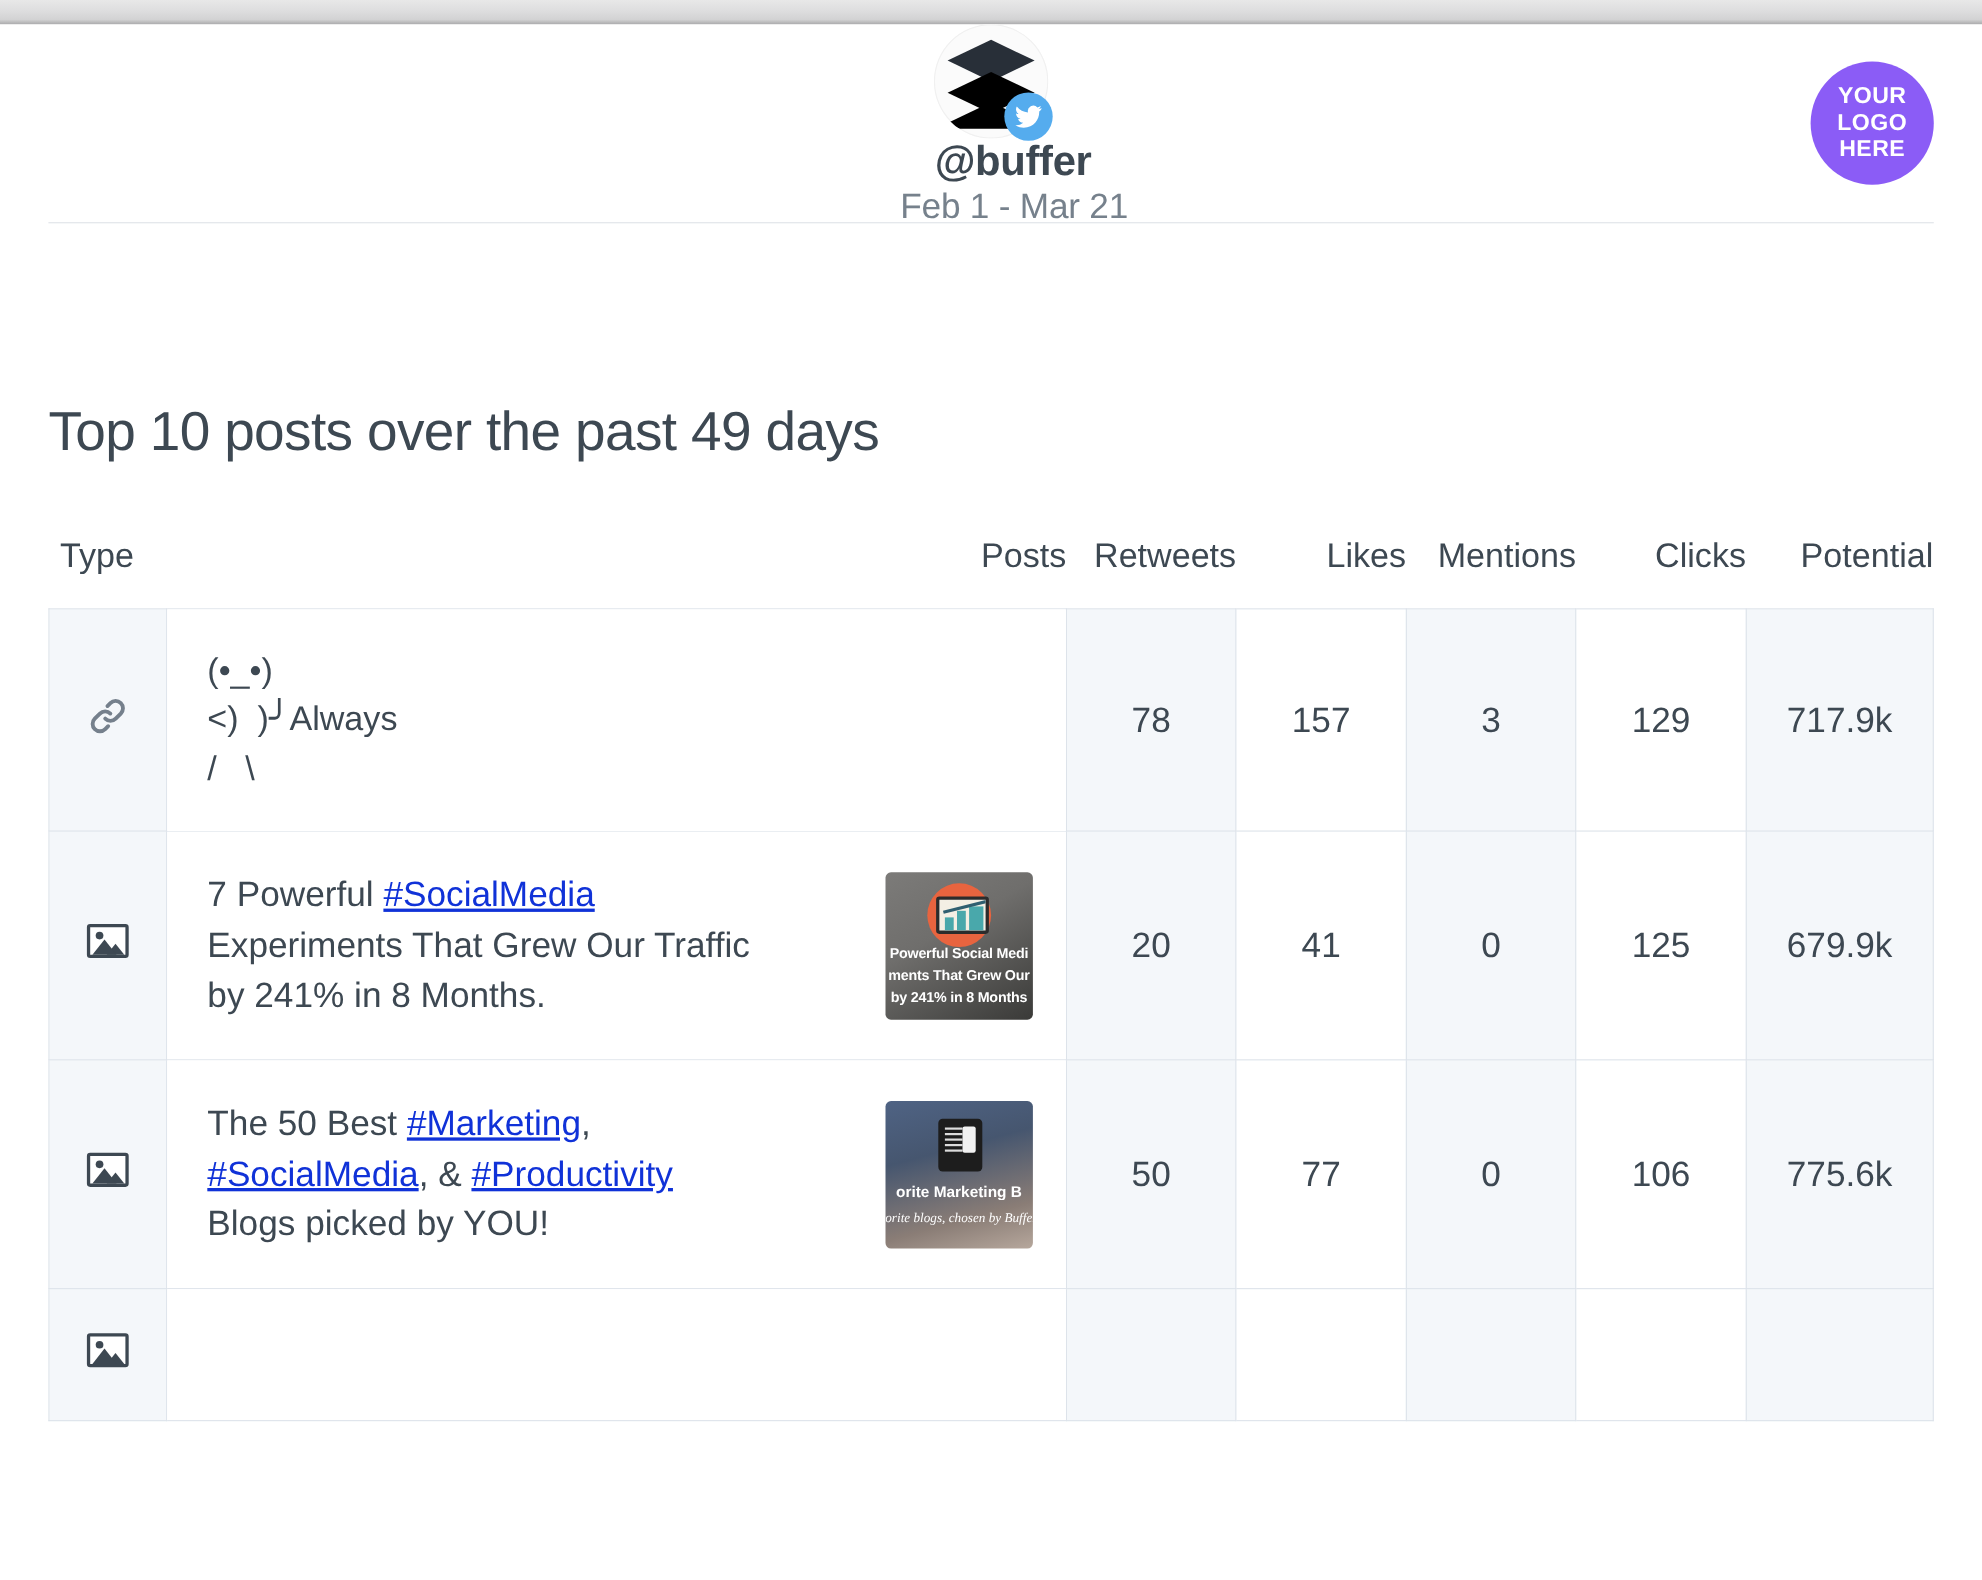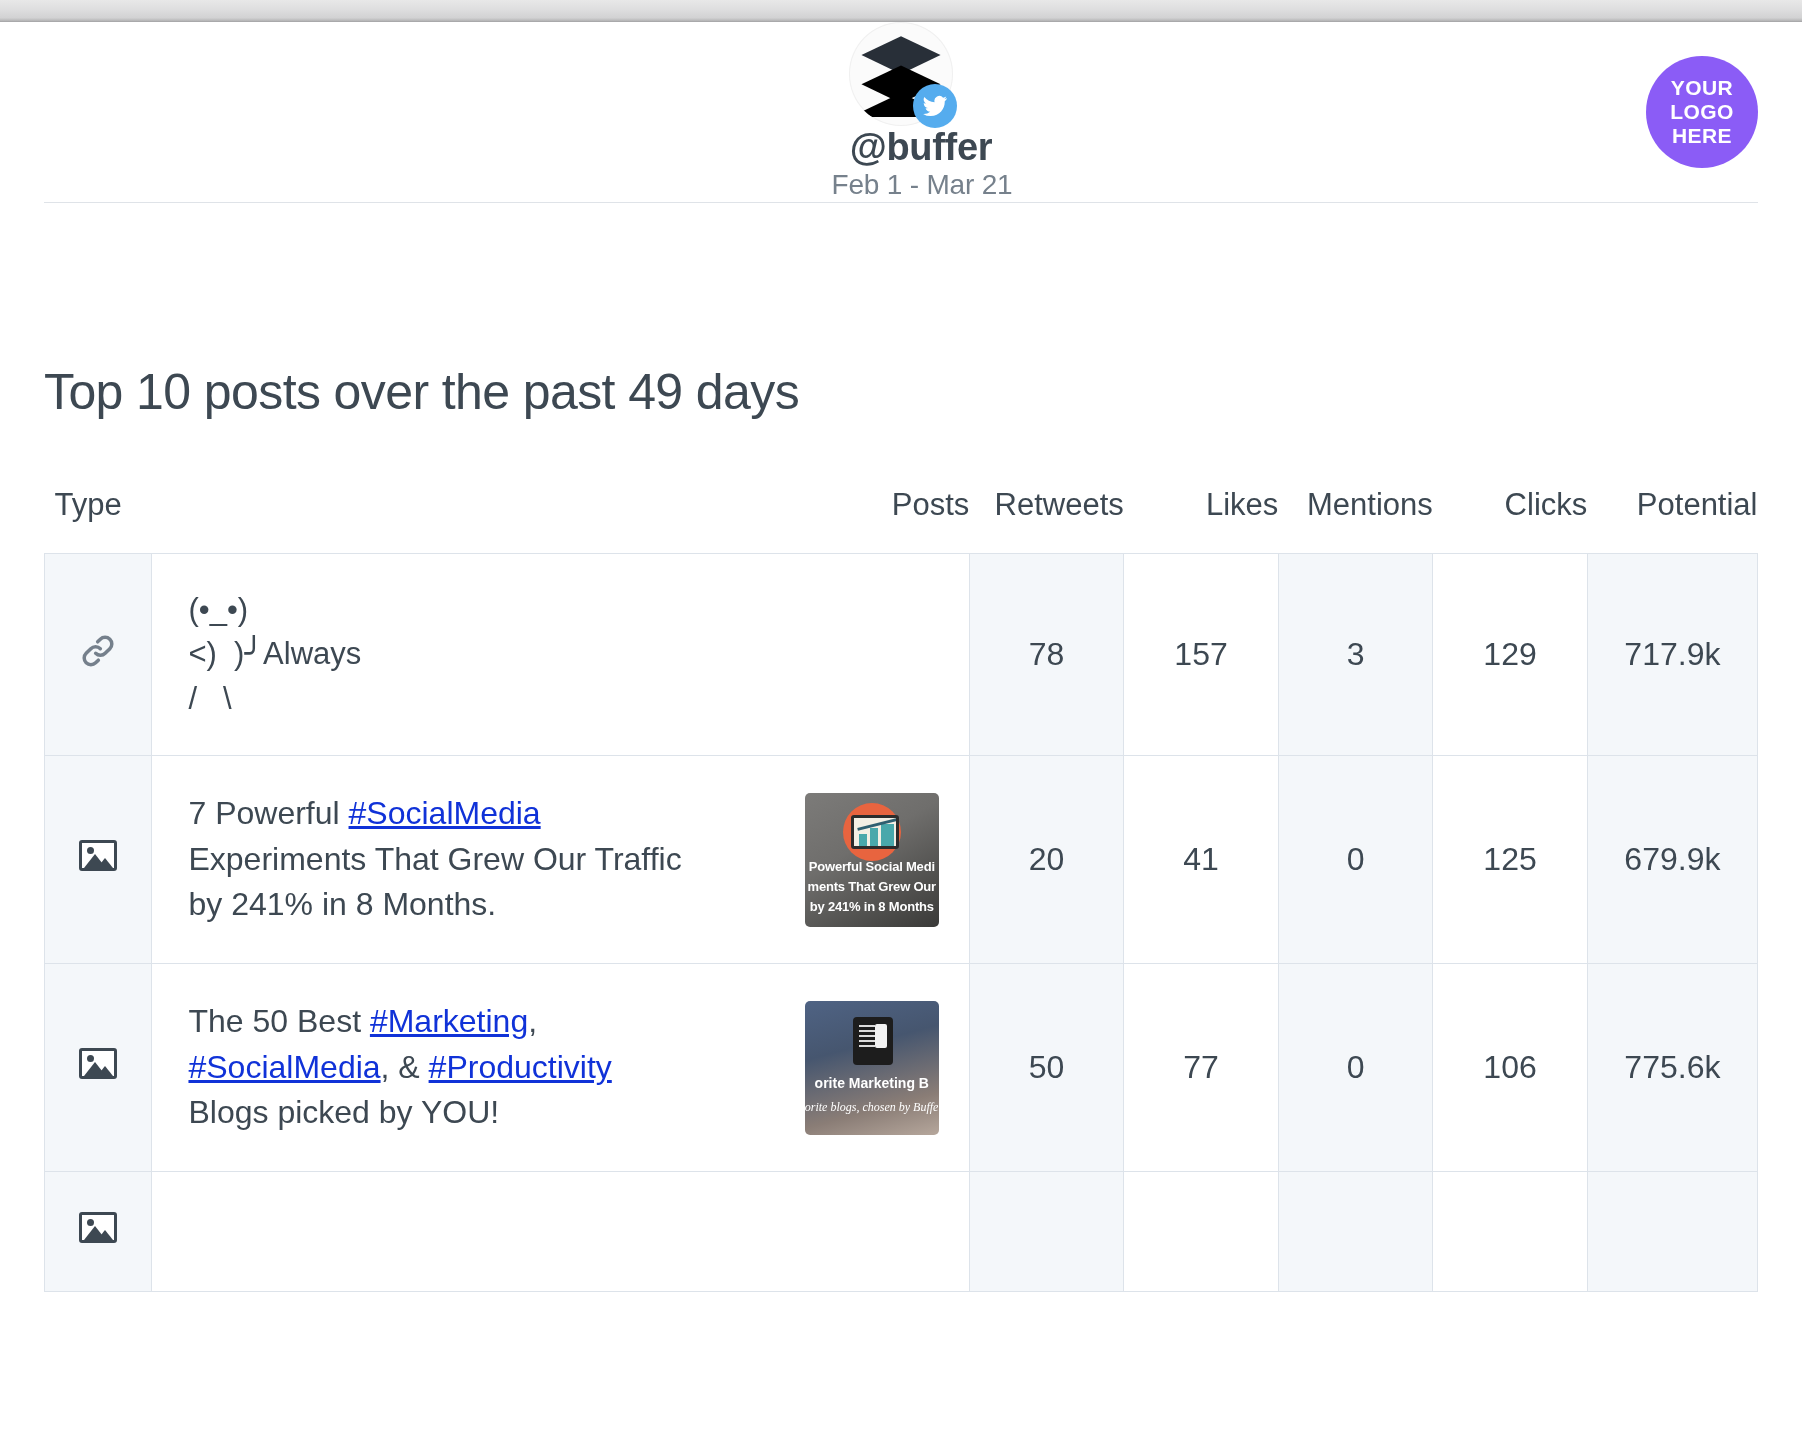--- a/index.html
+++ b/index.html
@@ -73,21 +73,21 @@
     justify-content: center;
   }
   .handle {
     font-size: 38px;
     font-weight: bold;
     color: #3d4852;
     margin-left: 40px;
     letter-spacing: -0.3px;
   }
   .daterange {
-    font-size: 28px;
+    font-size: 32px;
     color: #76818c;
     margin-left: 42px;
     letter-spacing: -0.2px;
   }
   .logo-badge {
     position: absolute;
     right: 0;
     top: 34px;
     width: 112px;
     height: 112px;

